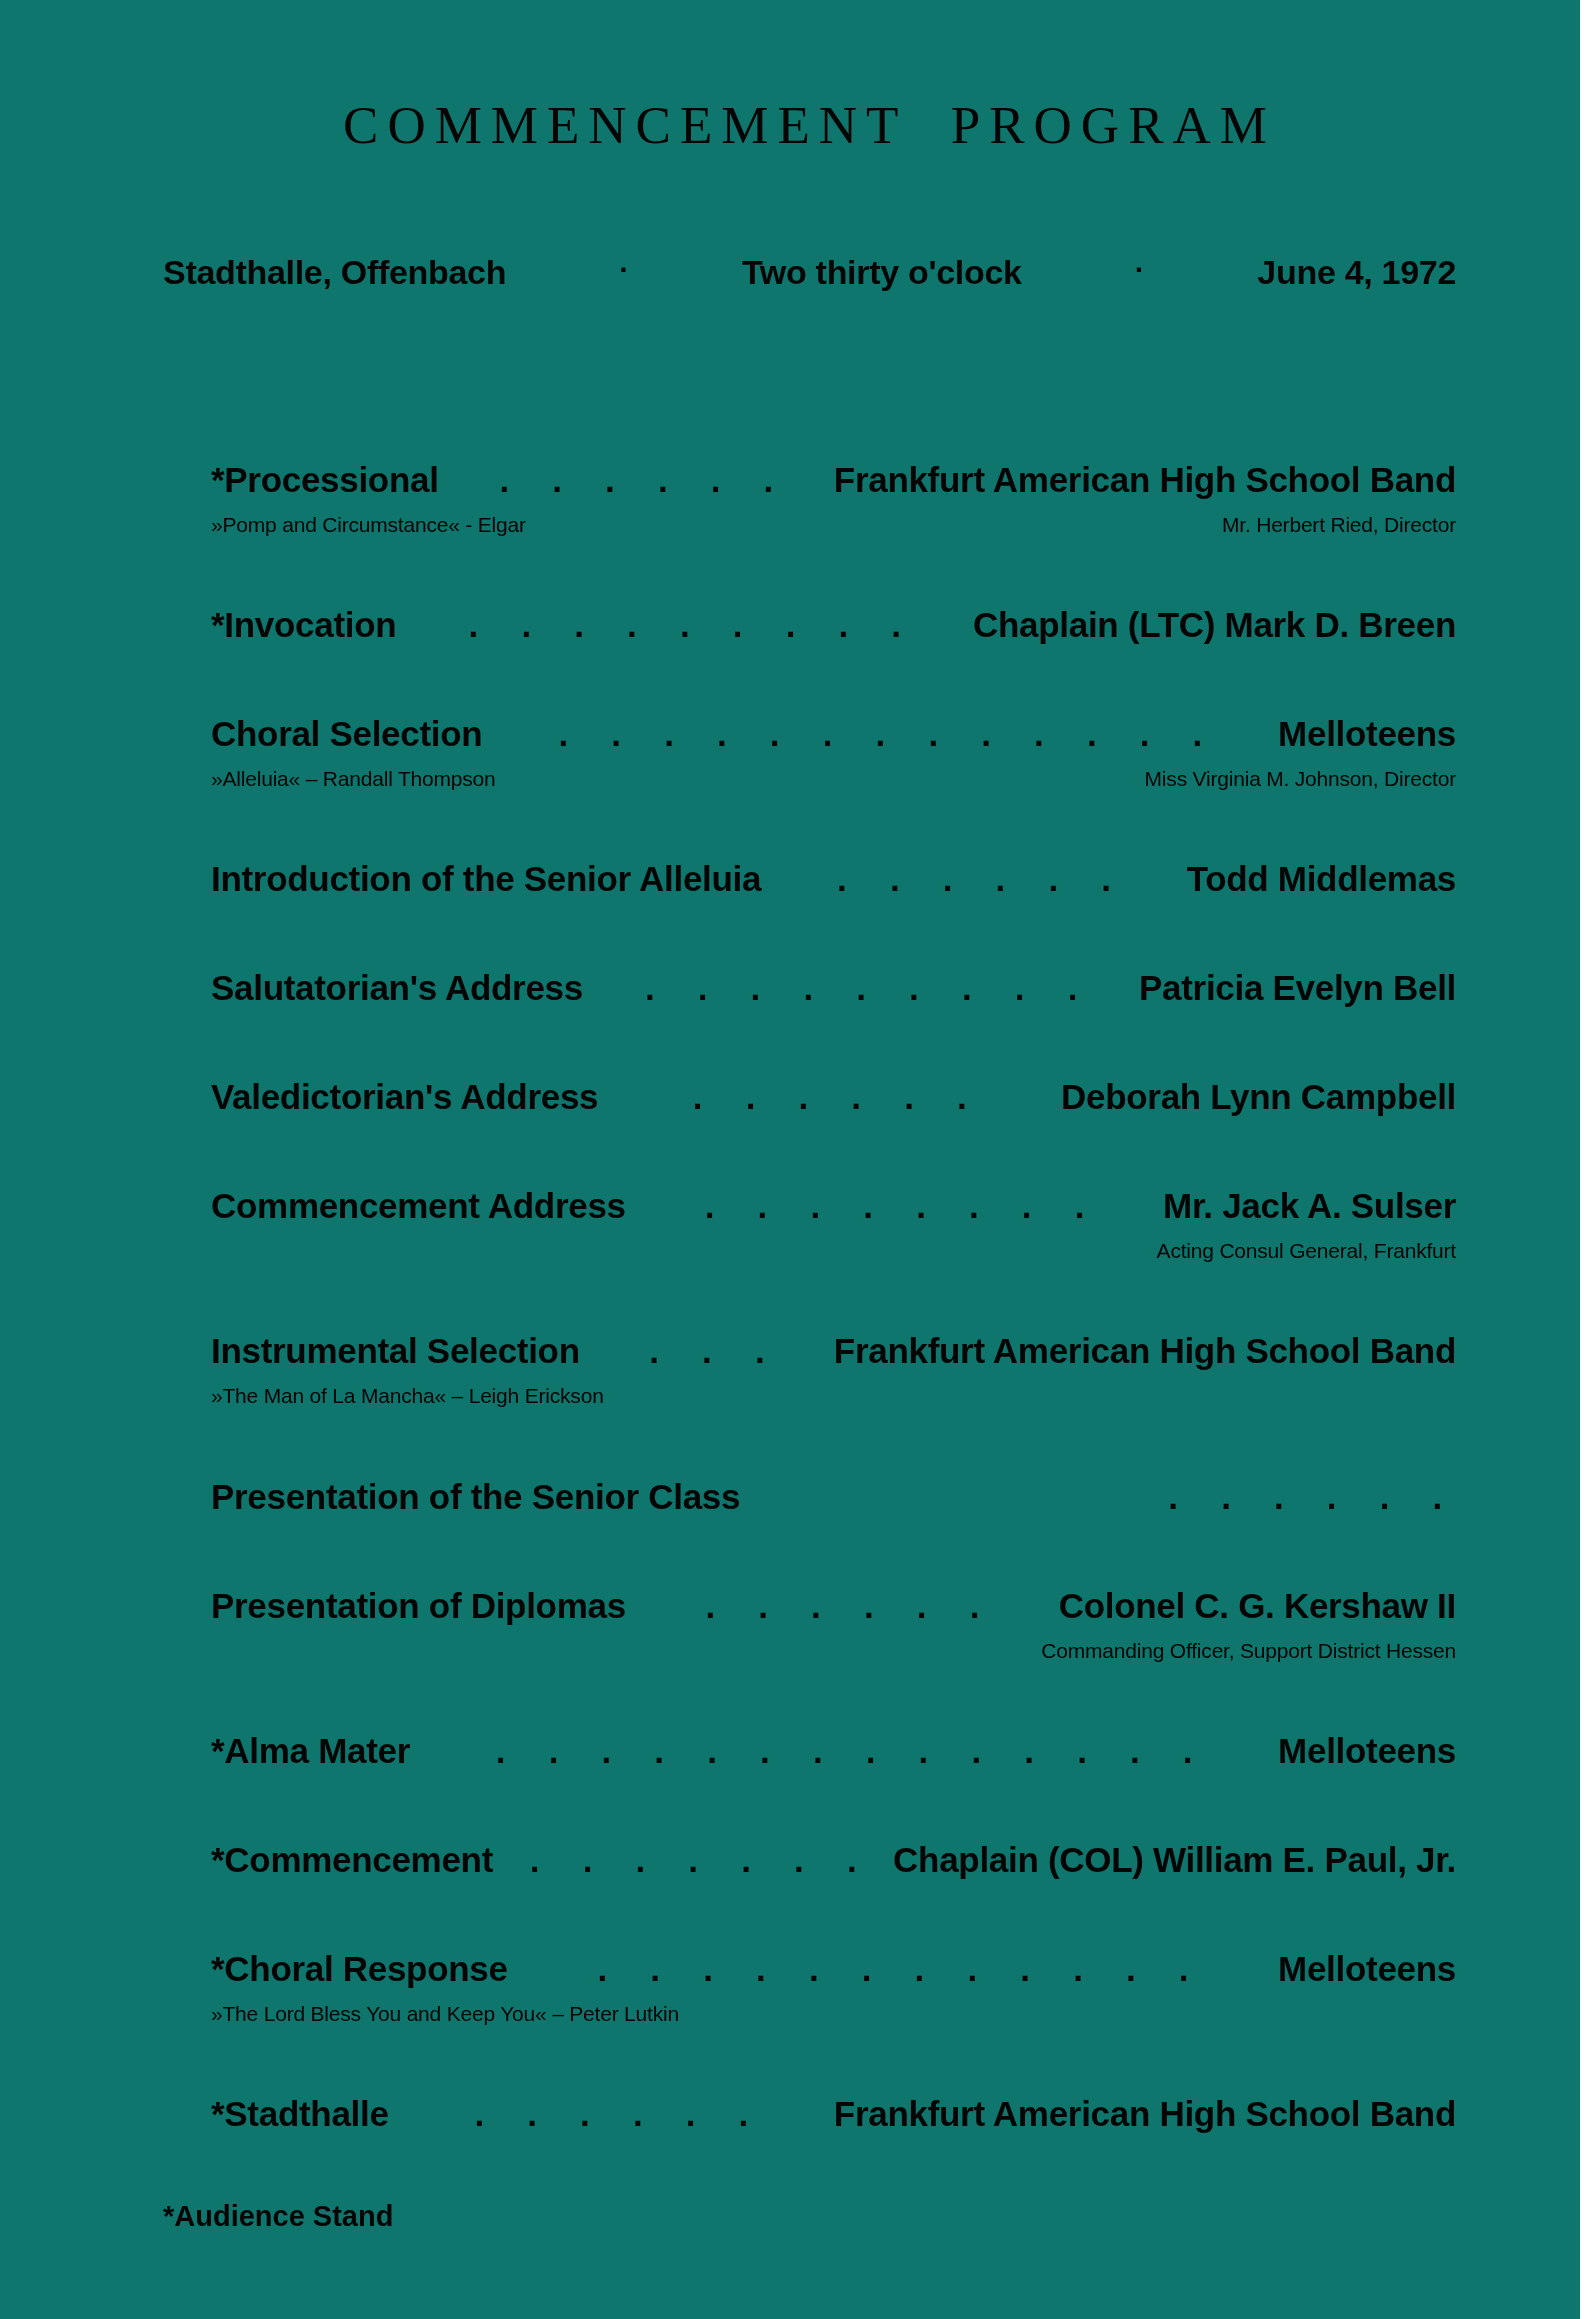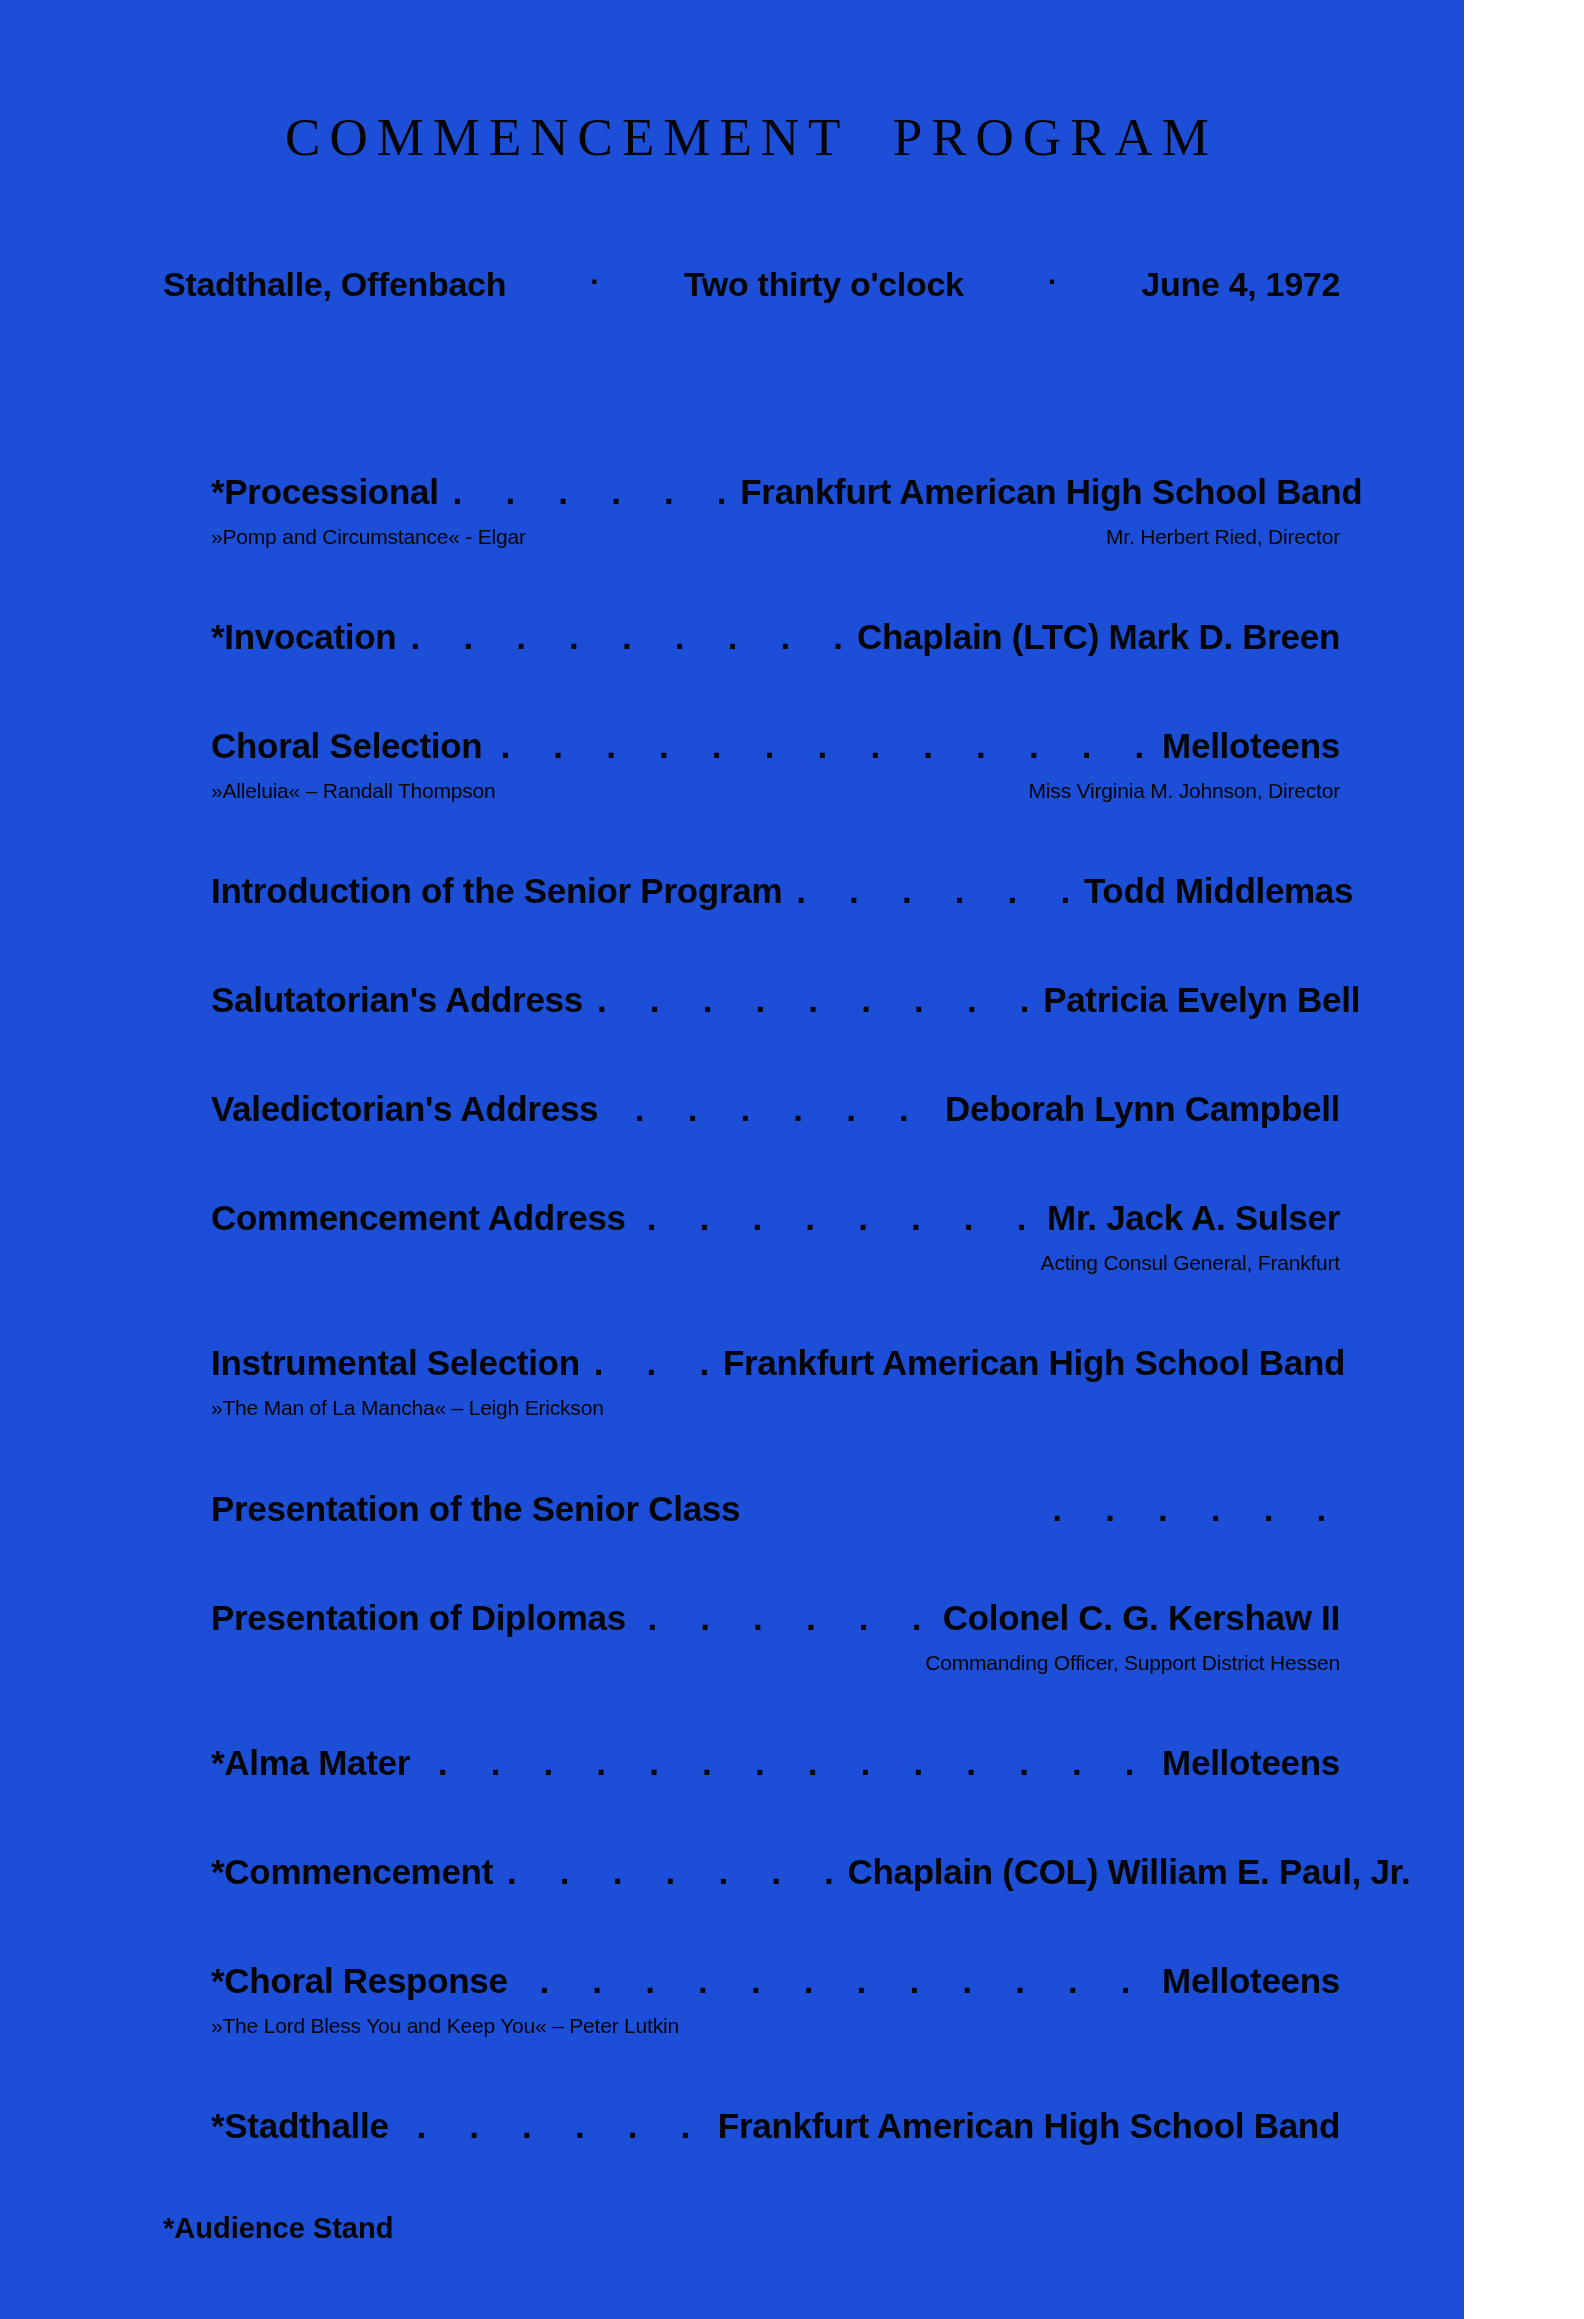--- a/index.html
+++ b/index.html
@@ -2,26 +2,26 @@
 <html lang="en"><head>
 <meta charset="utf-8">
 <style>
   html, body {
     margin: 0;
     padding: 0;
     background: #ffffff;
   }
   .page {
     position: relative;
-    width: 1464px;
+    width: 1580px;
     height: 2320px;
     box-sizing: border-box;
-    background: #1d4ed8;
+    background: #0f766e;
     color: #050505;
-    padding: 12px 124px 0 163px;
+    padding: 0 124px 0 163px;
     overflow: hidden;
     font-family: "Liberation Sans", sans-serif;
   }
   .title {
     margin: 0;
     padding-top: 99px;
     text-align: center;
     font-family: "Liberation Serif", "DejaVu Serif", serif;
     font-weight: 400;
     font-size: 53px;
@@ -135,21 +135,21 @@
         <span class="name">Melloteens</span>
       </div>
       <div class="item-sub">
         <span class="sub-left">»Alleluia« – Randall Thompson</span>
         <span class="sub-right">Miss Virginia M. Johnson, Director</span>
       </div>
     </div>
 
     <div class="item">
       <div class="item-main">
-        <span class="label">Introduction of the Senior Program</span>
+        <span class="label">Introduction of the Senior Alleluia</span>
         <span class="dots">. . . . . .</span>
         <span class="name">Todd Middlemas</span>
       </div>
     </div>
 
     <div class="item">
       <div class="item-main">
         <span class="label">Salutatorian's Address</span>
         <span class="dots">. . . . . . . . .</span>
         <span class="name">Patricia Evelyn Bell</span>

